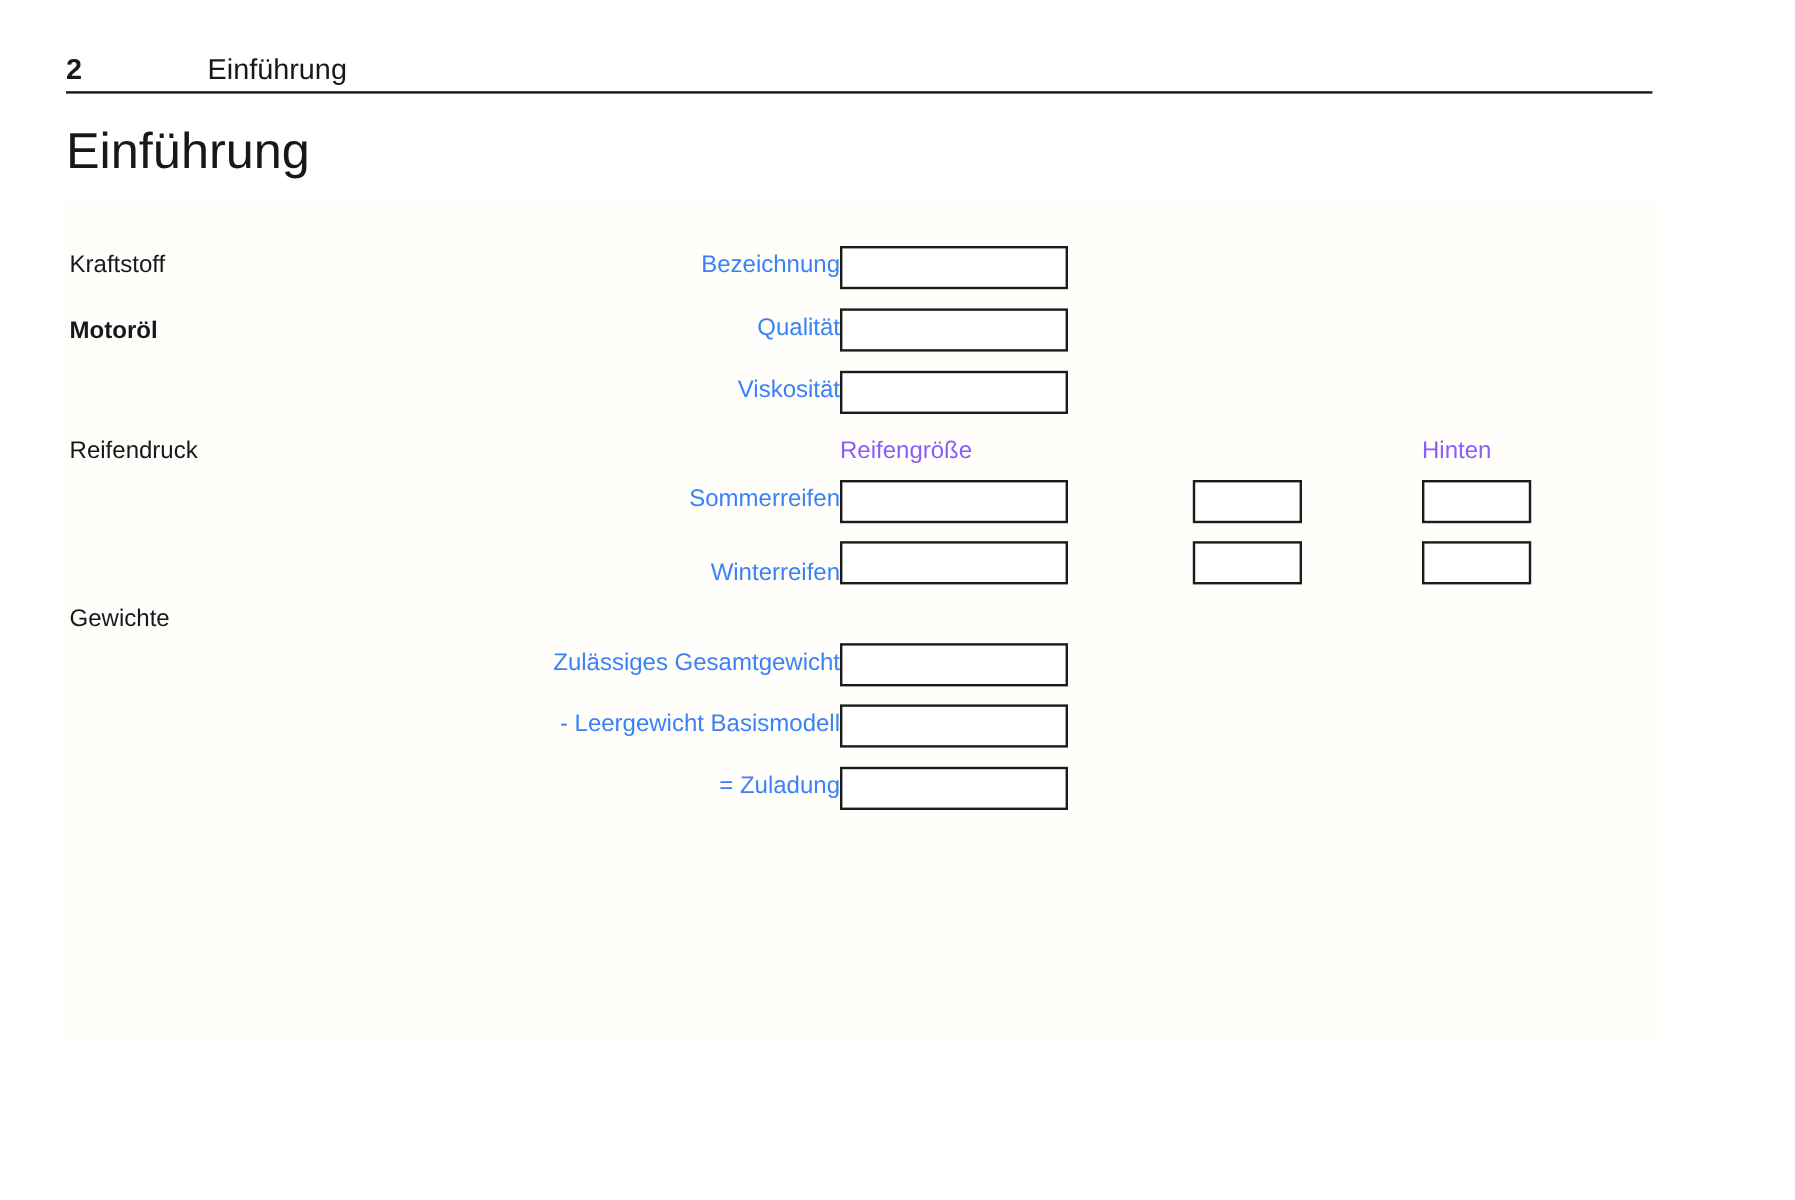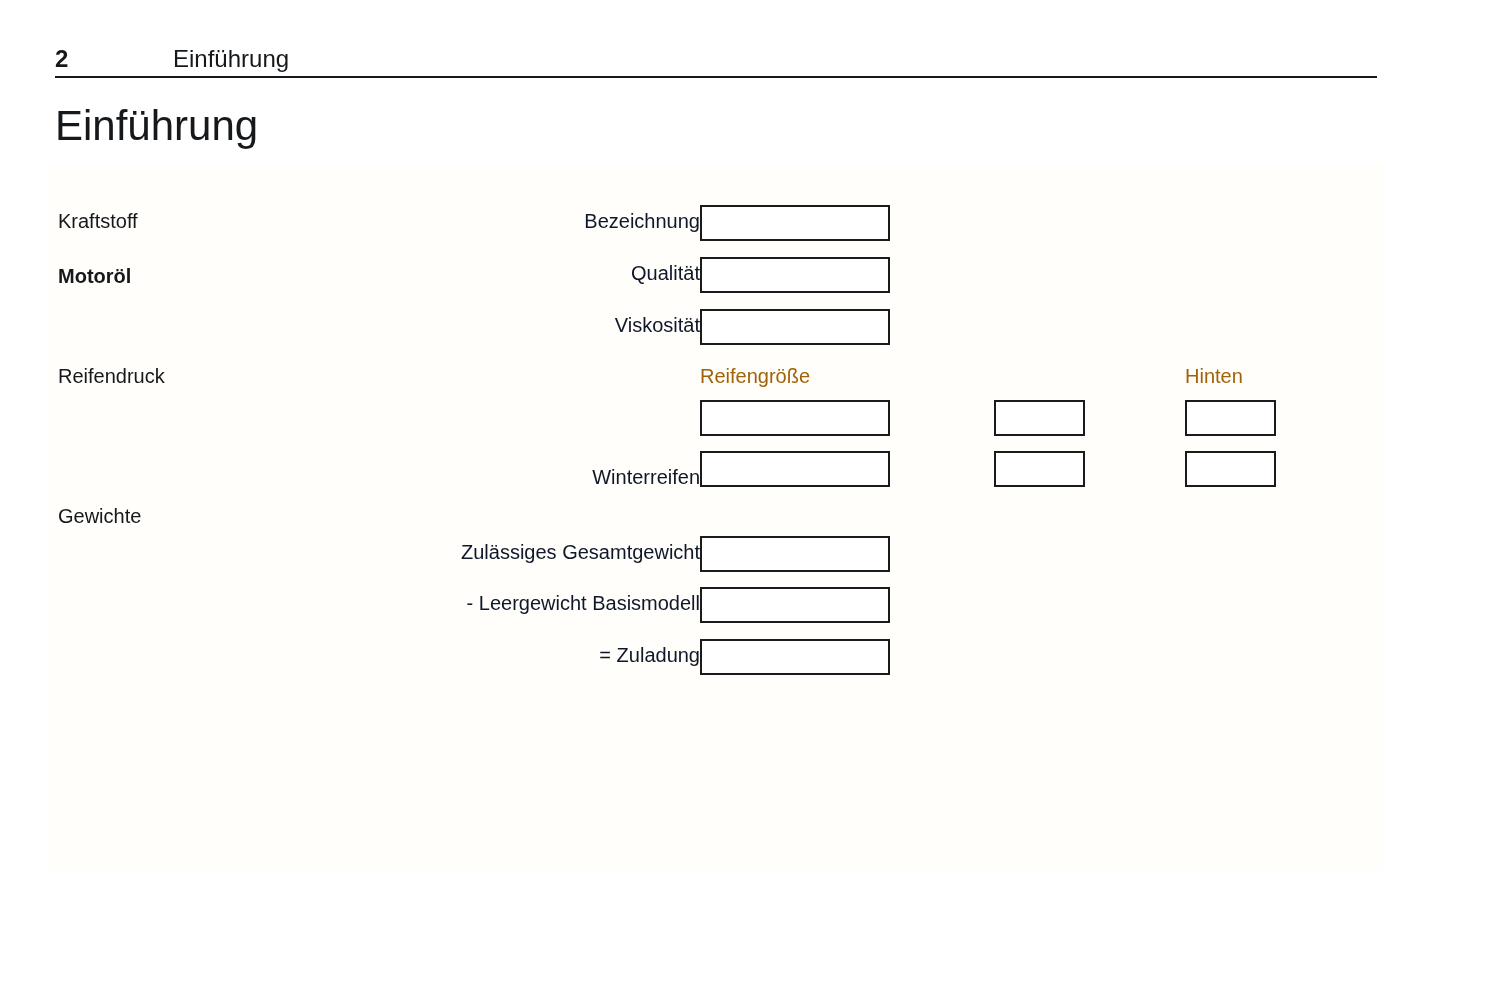--- a/index.html
+++ b/index.html
@@ -85,29 +85,29 @@
     position: absolute;
     font-size: 20px;
     line-height: 26px;
     color: #16191c;
     white-space: nowrap;
   }
   .field-label {
     position: absolute;
     font-size: 20px;
     line-height: 26px;
-    color: #0f172a;
+    color: #3b82f6;
     white-space: nowrap;
     text-align: right;
   }
   .col-head {
     position: absolute;
     font-size: 20px;
     line-height: 26px;
-    color: #a16207;
+    color: #8b5cf6;
     white-space: nowrap;
   }
   .entry-box {
     position: absolute;
     box-sizing: border-box;
     border: 2px solid #1b1b1b;
     background: #ffffff;
   }
 
   
@@ -142,20 +142,21 @@
     <div class="field-label lbl-right" style="left:200px; top:95px; width:452px;text-align:right;">Qualität</div>
     <div class="entry-box" style="left:652px; top:92px; width:190px; height:36px;" title=""></div>
 
     <div class="field-label lbl-right" style="left:200px; top:147px; width:452px;">Viskosität</div>
     <div class="entry-box" style="left:652px; top:144px; width:190px; height:36px;" title=""></div>
 
     <div class="col-head" style="left:652px; top:198px;">Reifengröße</div>
     <div class="col-head" style="left:946px; top:198px;margin-top:32px;">Vorn</div>
     <div class="col-head" style="left:1137px; top:198px;">Hinten</div>
 
+    <div class="field-label lbl-right" style="left:200px; top:238px; width:452px;">Sommerreifen</div>
     <div class="entry-box" style="left:652px; top:235px; width:190px; height:36px;" title=""></div>
     <div class="entry-box" style="left:946px; top:235px; width:91px; height:36px;"></div>
     <div class="entry-box" style="left:1137px; top:235px; width:91px; height:36px;"></div>
 
     <div class="field-label lbl-right" style="left:200px; top:299px; width:452px;">Winterreifen</div>
     <div class="entry-box" style="left:652px; top:286px; width:190px; height:36px;" title=""></div>
     <div class="entry-box" style="left:946px; top:286px; width:91px; height:36px;"></div>
     <div class="entry-box" style="left:1137px; top:286px; width:91px; height:36px;"></div>
 
     <div class="field-label lbl-right" style="left:120px; top:374px; width:532px;">Zulässiges Gesamtgewicht</div>

